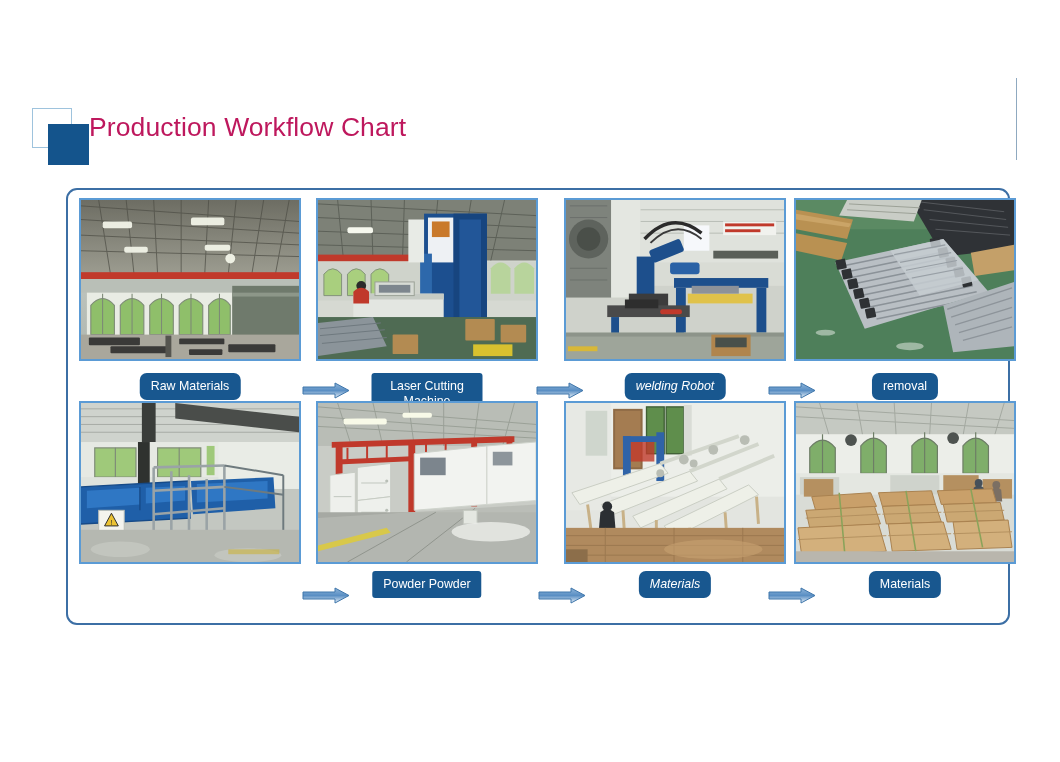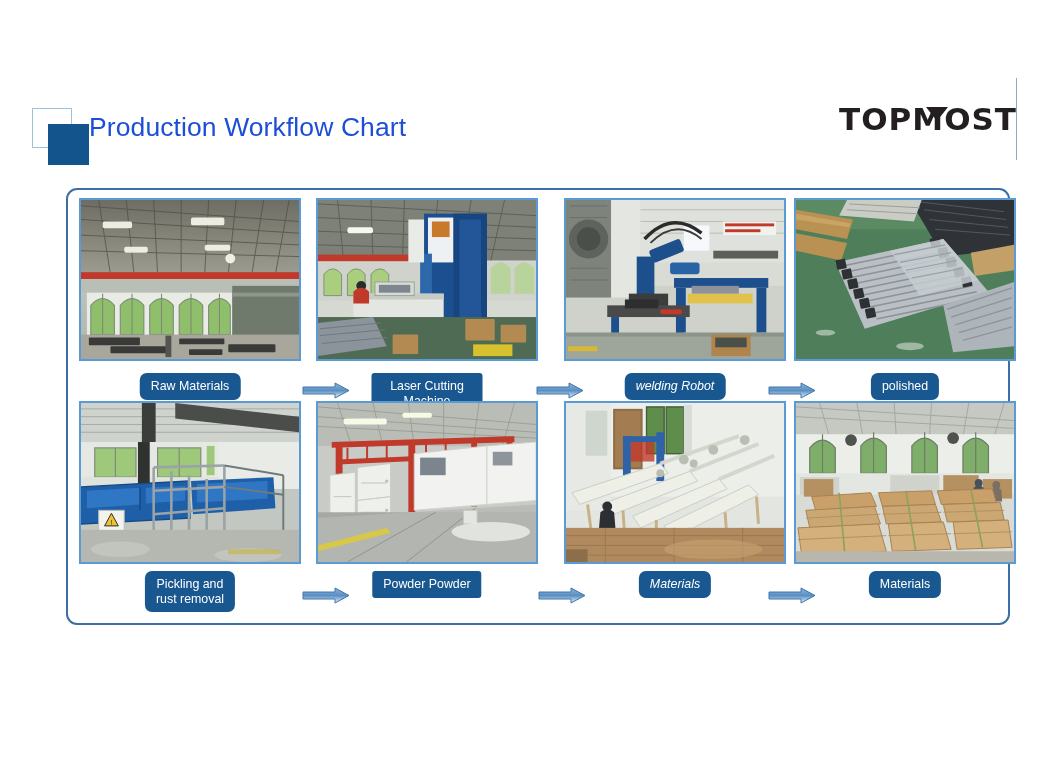--- a/index.html
+++ b/index.html
@@ -18,21 +18,21 @@
   #title-mark .sq-outline{
     position:absolute;left:0;top:0;width:40px;height:40px;
     border:1.6px solid #9ec3dd;background:#ffffff;box-sizing:border-box;
   }
   #title-mark .sq-solid{
     position:absolute;left:16px;top:16px;width:41px;height:41px;
     background:#14548c;
   }
   #page-title{
     position:absolute;left:89px;top:112px;
-    font-size:26.5px;color:#1d4ed8;letter-spacing:.1px;
+    font-size:26.5px;color:#be185d;letter-spacing:.1px;
     white-space:nowrap;
   }
 
   
   #logo-wrap{position:absolute;right:43px;top:101px;height:42px;}
   #logo-text{
     font-size:31px;font-weight:700;color:#231f20;
     letter-spacing:1.0px;white-space:nowrap;
     font-family:"DejaVu Sans","Liberation Sans",sans-serif;
     position:relative;
@@ -117,21 +117,20 @@
 <div id="header">
 
   <div id="title-mark">
     <div class="sq-outline"></div>
     <div class="sq-solid"></div>
   </div>
 
   <div id="page-title">Production Workflow Chart</div>
 
   <div id="logo-wrap">
-    <div id="logo-text">TOPMOST</div>
     <div id="logo-tri"></div>
   </div>
 
   <div id="logo-divider"></div>
 </div>
 
 <div id="flow-frame">
 
   <div class="row" id="row-1">
 
@@ -406,21 +405,21 @@
                 <path d="M154 112 L220 90 M158 120 L220 100 M162 128 L220 110 M166 136 L220 120 M170 144 L220 130"></path>
               </g>
           </g>
 
           <g fill="#eef2ec" opacity=".5">
               <ellipse cx="116" cy="150" rx="14" ry="4"></ellipse>
               <ellipse cx="30" cy="136" rx="10" ry="3"></ellipse>
             </g>
         </svg>
       </div>
-      <div class="step-label rounded lb-1">polished</div>
+      <div class="step-label rounded lb-1">removal</div>
     </div>
   </div>
 
   <div class="row" id="row-2">
 
     <div class="step s0">
       <div class="photo">
         <svg viewBox="0 0 222 163" preserveAspectRatio="none">
           <rect width="222" height="163" fill="#c3c7c1"></rect>
           <rect width="222" height="40" fill="#cfd3cd"></rect>
@@ -474,22 +473,20 @@
             <path d="M80 148 L200 144 M86 152 L202 148 M92 156 L204 152"></path>
           </g>
           <rect x="0" y="130" width="222" height="33" fill="#b5b8b1"></rect>
           <g fill="#c8cbc4" opacity=".7">
               <ellipse cx="40" cy="150" rx="30" ry="8"></ellipse>
               <ellipse cx="170" cy="156" rx="34" ry="7"></ellipse>
             </g>
           <rect x="150" y="150" width="52" height="5" fill="#c9b23c" opacity=".6"></rect>
         </svg>
       </div>
-      <div class="step-label rounded lb-2tall">Pickling and
-rust removal</div>
     </div>
 
     <div class="arrow a-r2-0">
       <svg viewBox="0 0 48 17">
         <path d="M1 5 H33 V1 L47 8.5 L33 16 V12 H1 Z" fill="url(#ar1)" stroke="#3f76ab" stroke-width="1"></path>
       </svg>
     </div>
 
     <div class="step s1">
       <div class="photo">

